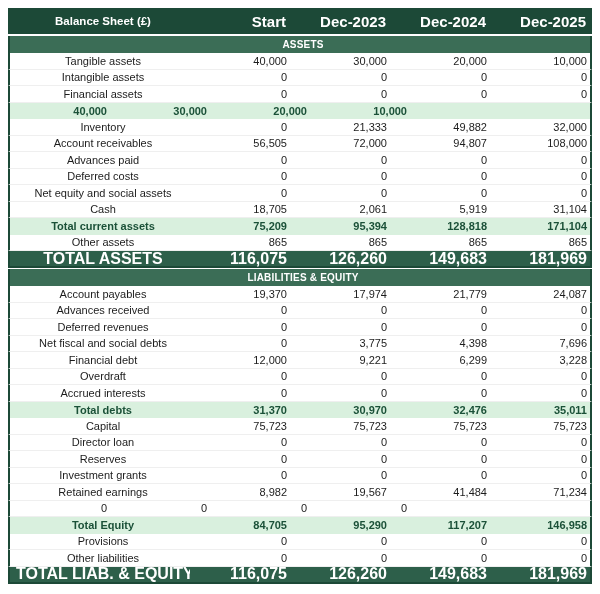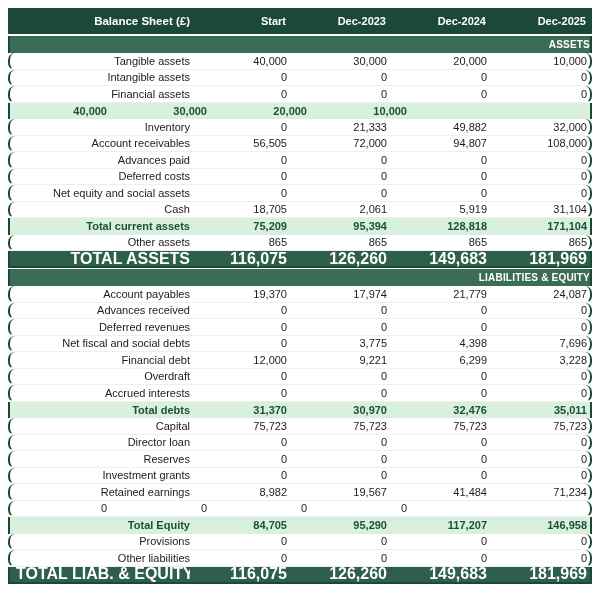--- a/index.html
+++ b/index.html
@@ -15,37 +15,37 @@
     font-weight:bold;font-size:11.5px;
     border-left:2px solid var(--border);border-right:2px solid var(--border);
     margin-bottom:2px;
   }
   .row{
     display:flex;align-items:center;height:16.5px;box-sizing:border-box;
     border-left:2px solid var(--border);border-right:2px solid var(--border);
     font-size:11px;background:#ffffff;color:var(--row-text);
     white-space:nowrap;
   }
-  .row.data{border-bottom:1px solid var(--row-divider);border-radius:7px;}
+  .row.data{border-bottom:1px solid var(--row-divider);}
   .row.section{
     background:var(--section-bg);color:#ffffff;font-weight:bold;
     font-size:10px;height:17px;letter-spacing:0.2px;
   }
   .row.subtotal{
     background:var(--subtotal-bg);color:var(--subtotal-text);font-weight:bold;
   }
   .row.total{
     background:var(--total-bg);color:#ffffff;font-weight:bold;height:17px;
     border-bottom:2px solid var(--border);font-size:16px;
   }
   .row.gap-before{margin-top:1px;}
   .cell{overflow:hidden;}
-  .cell.label{flex:1 1 auto;padding-left:6px;text-align:right;}
+  .cell.label{flex:1 1 auto;padding-left:6px;text-align:center;}
   .cell.num{flex:0 0 100px;width:100px;text-align:right;padding-right:3px;box-sizing:border-box;}
-  .header-row .cell.num{font-size:11px;padding-right:4px;}
+  .header-row .cell.num{font-size:15px;padding-right:4px;}
 </style>
 </head>
 <body>
 
 <div class="sheet">
   <div class="header-row">
     <div class="cell label">Balance Sheet (£)</div>
     <div class="cell num">Start</div>
     <div class="cell num">Dec-2023</div>
     <div class="cell num">Dec-2024</div>

